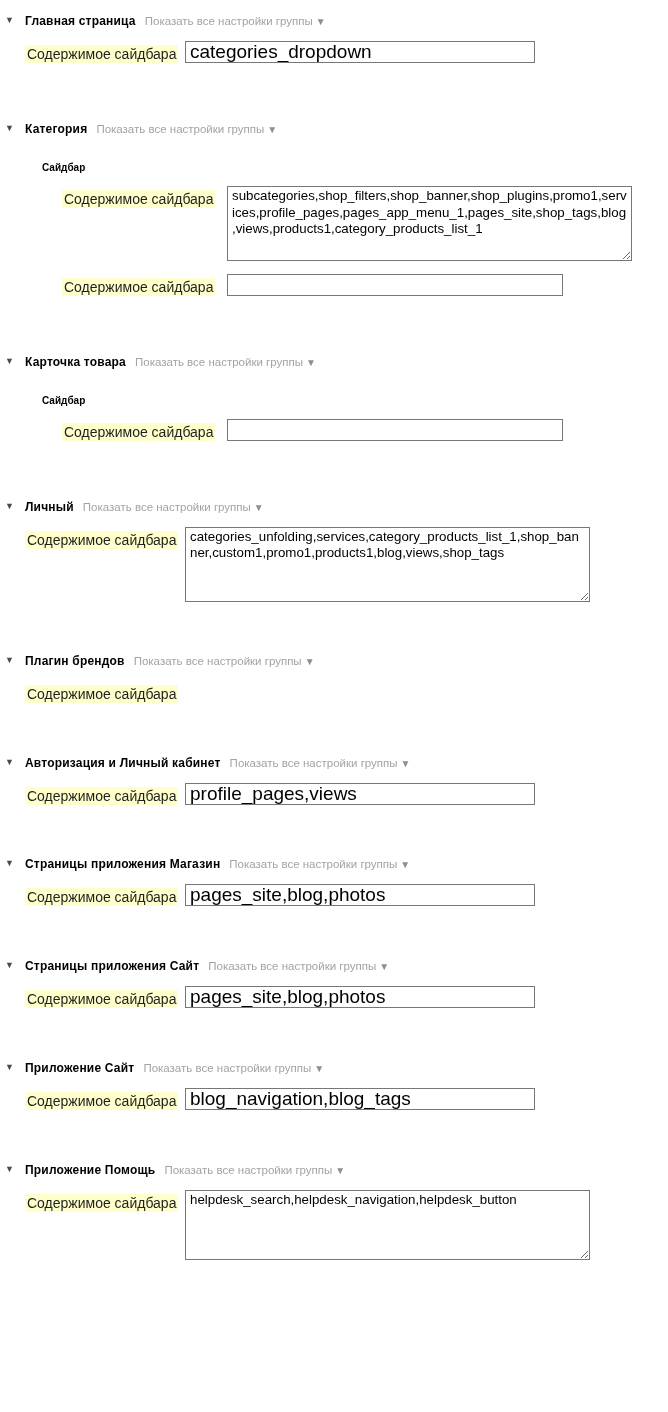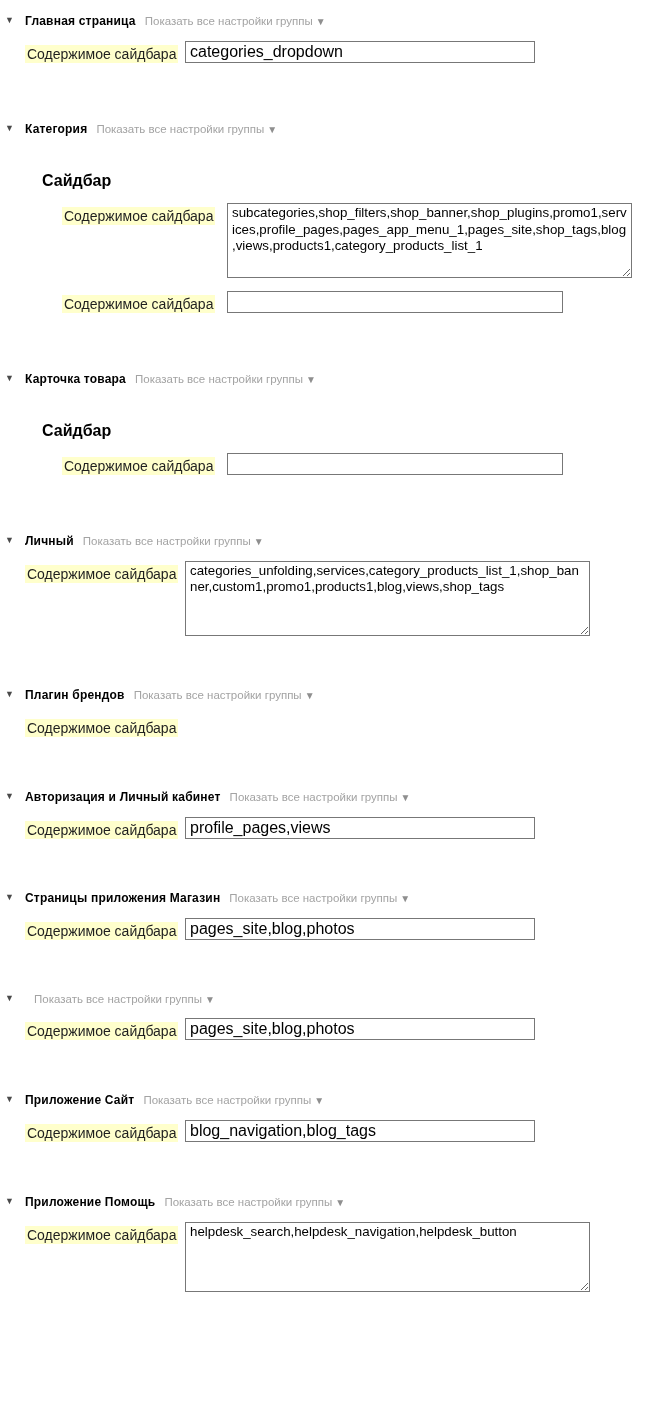--- a/index.html
+++ b/index.html
@@ -33,41 +33,41 @@
   .show-all {
     margin-left: 9px;
     font-size: 11.5px;
     color: #a3a3a3;
     cursor: pointer;
     white-space: nowrap;
   }
   .show-all .arrow { font-size: 10px; margin-left: 3px; color: #8f8f8f; }
 
   .subheading {
-    font-size: 16px;
+    font-size: 10px;
     font-weight: bold;
-    margin: 36px 0 13px 37px;
+    margin: 26px 0 13px 37px;
   }
 
   .row { display: flex; align-items: flex-start; margin-bottom: 13px; }
   .row:last-child { margin-bottom: 0; }
   .label-col { width: 180px; flex: 0 0 180px; padding: 4px 0 0 20px; }
   .row.indent .label-col { width: 222px; flex: 0 0 222px; padding-left: 57px; }
   .hl {
     background: #ffffcc;
     font-size: 14px;
     color: #1f1f1f;
     padding: 1px 2px;
     line-height: 1.35;
   }
   .text-input {
     border: 1px solid #777777;
     background: #fff;
     height: 22px;
-    font-size: 16px;
+    font-size: 19px;
     font-family: "Liberation Sans", sans-serif;
     padding: 1px 4px;
     color: #000;
     border-radius: 0;
   }
   .w350 { width: 350px; }
   .w336 { width: 336px; }
   .text-area {
     border: 1px solid #777777;
     background: #fff;
@@ -172,20 +172,21 @@
   </div>
   <div class="row">
     <div class="label-col"><span class="hl">Содержимое сайдбара</span></div>
     <input type="text" class="text-input w350" value="pages_site,blog,photos" style="">
   </div>
 </div>
 
 <div class="section tight">
   <div class="sec-head">
     <span class="tri">▼</span>
+    <h2 class="sec-title">Страницы приложения Сайт</h2>
     <span class="show-all"><span>Показать все настройки группы</span><span class="arrow">▼</span></span>
   </div>
   <div class="row">
     <div class="label-col"><span class="hl">Содержимое сайдбара</span></div>
     <input type="text" class="text-input w350" value="pages_site,blog,photos" style="">
   </div>
 </div>
 
 <div class="section tight">
   <div class="sec-head">

